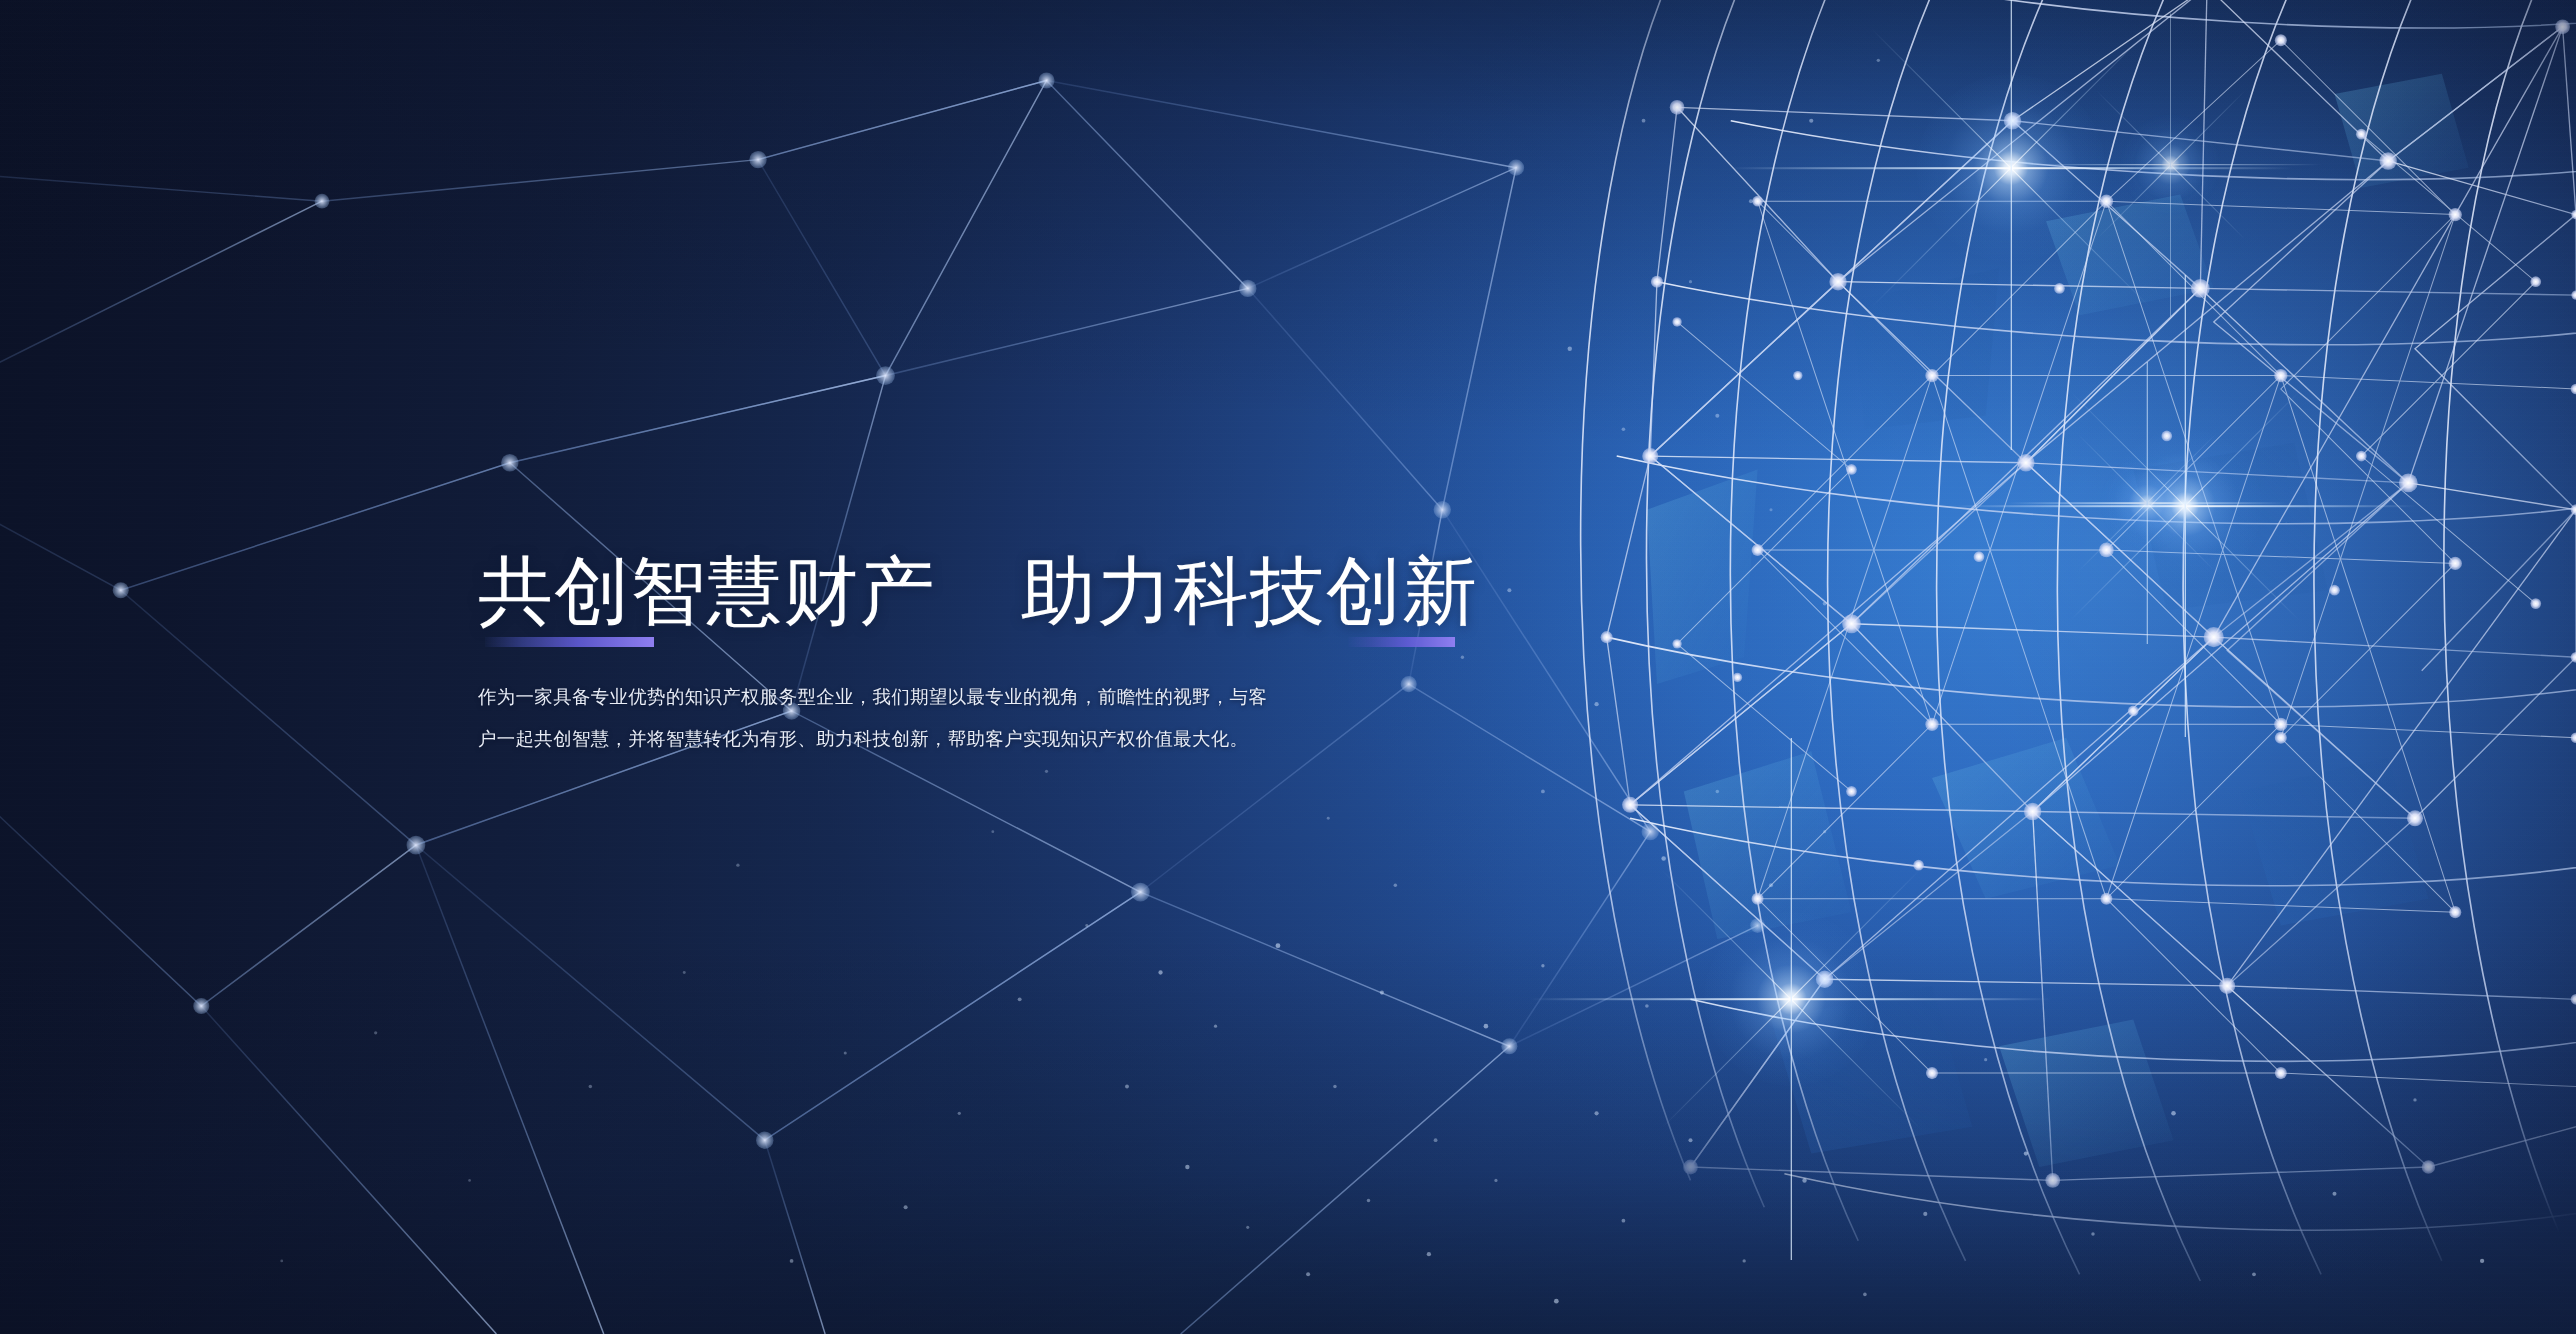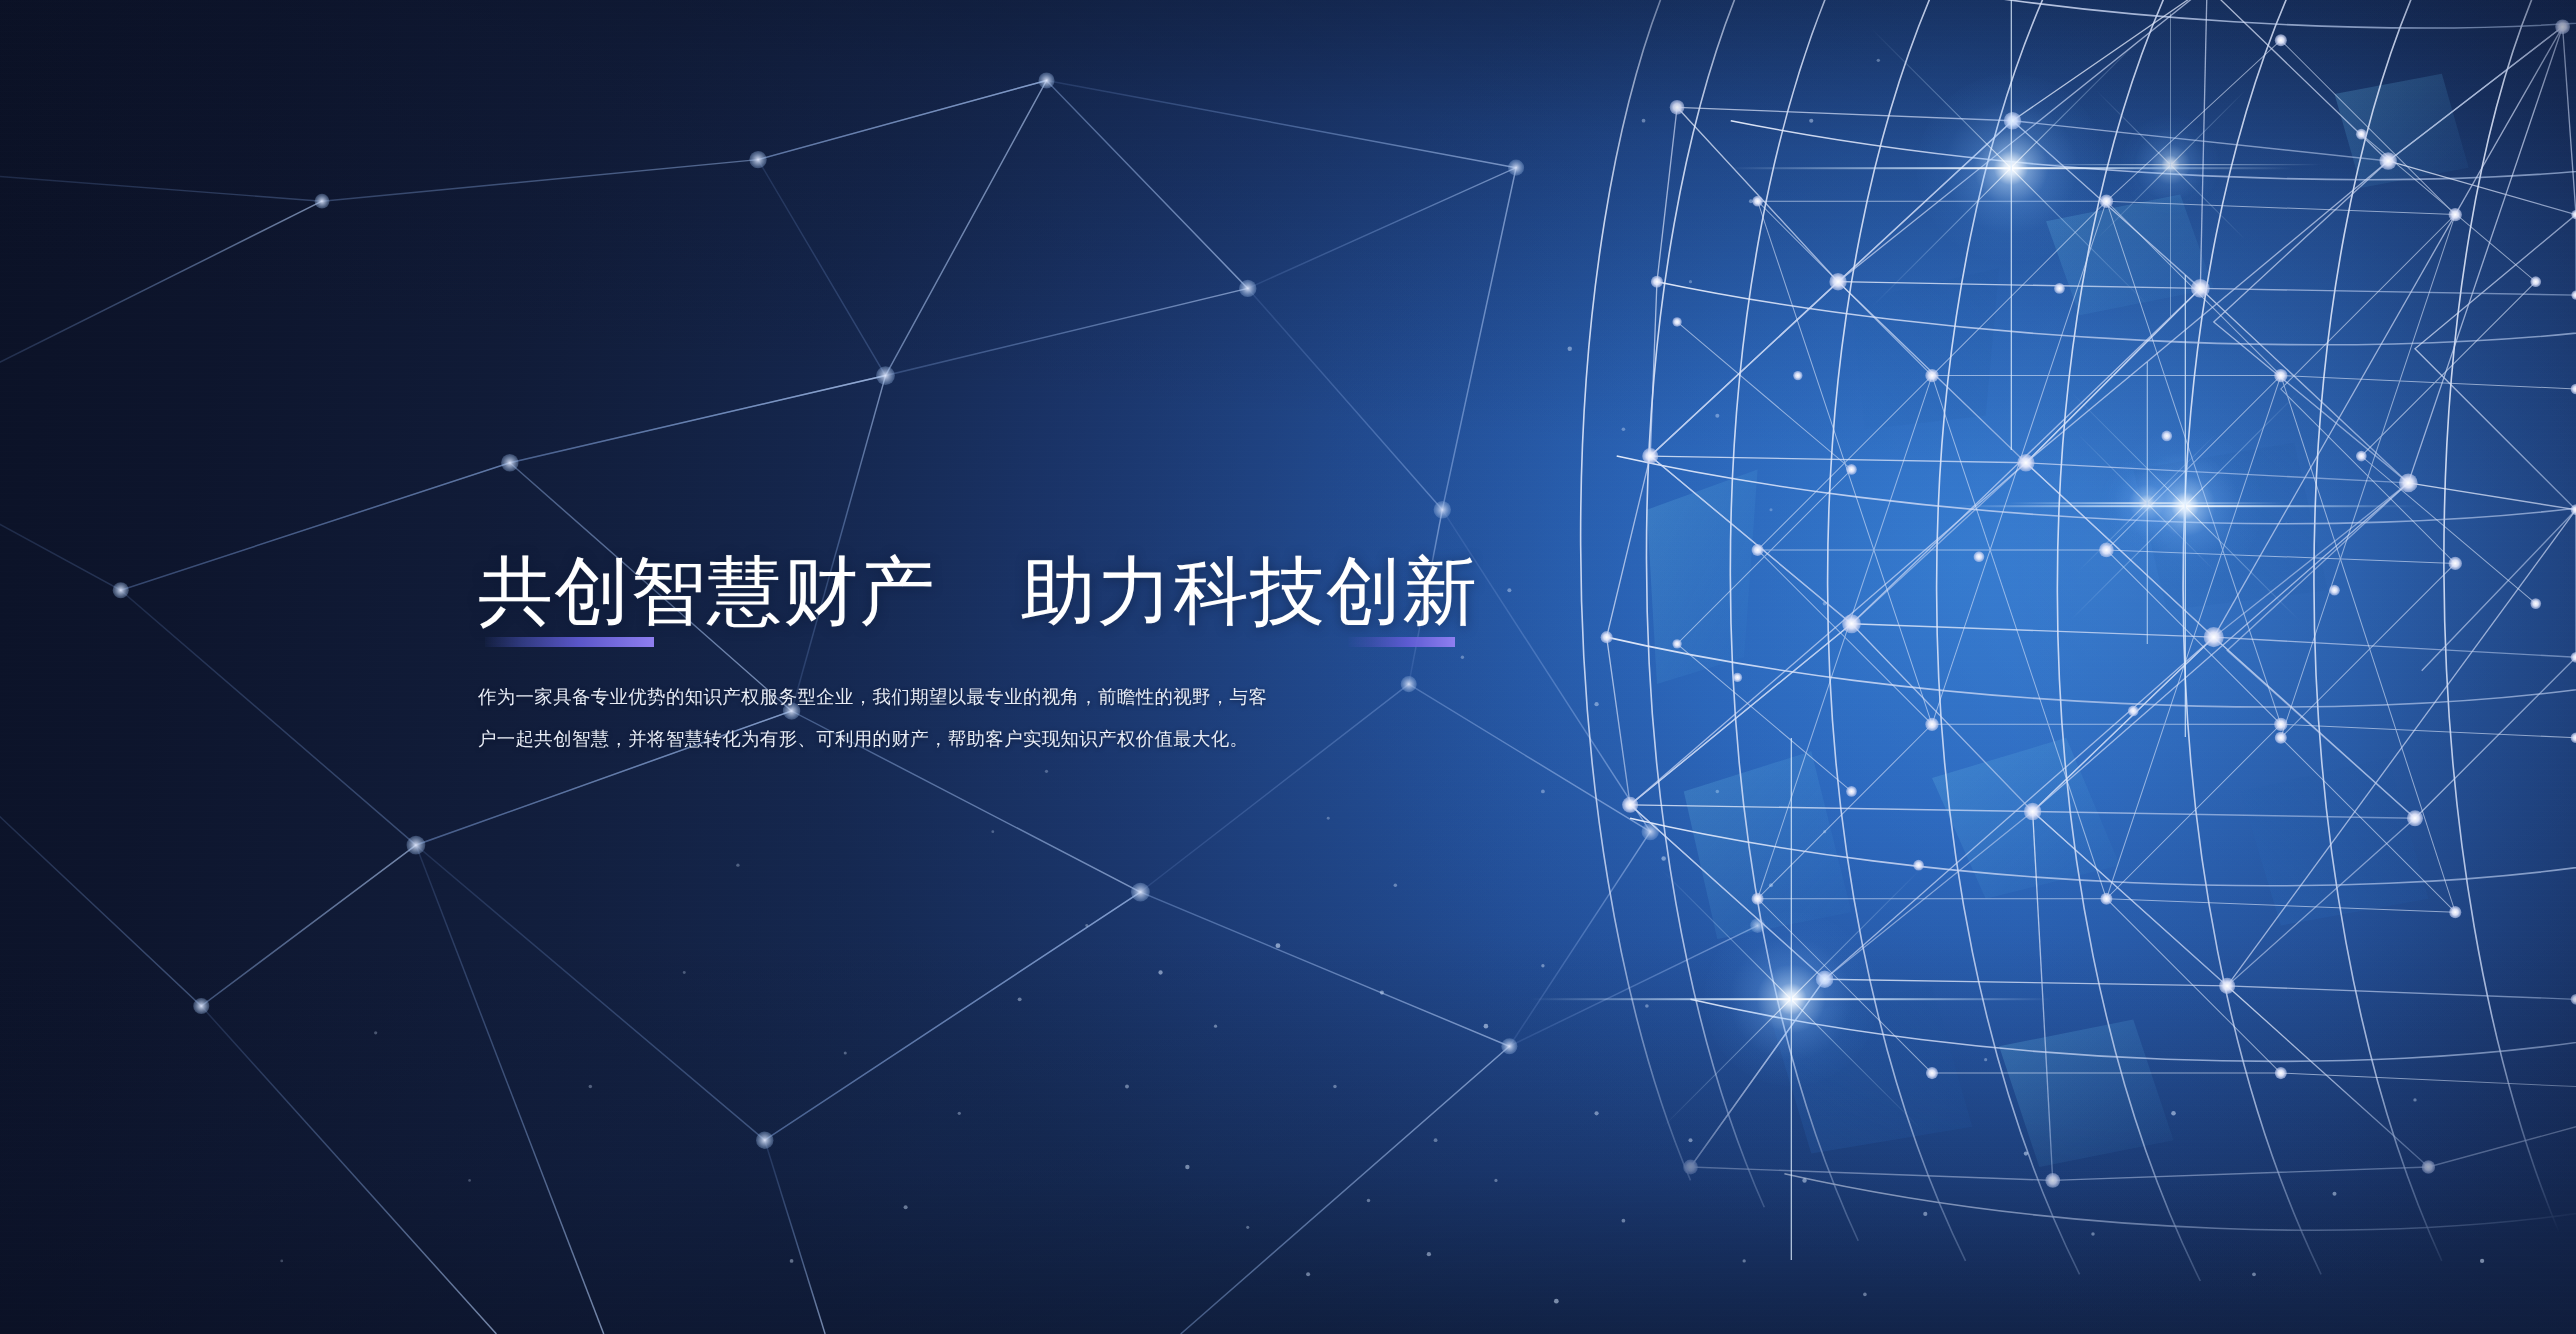--- a/index.html
+++ b/index.html
@@ -510,17 +510,17 @@
         <span>共创智慧财产</span>
         <span class="hl-bar b1"></span>
       </span>
       <span class="hl-gap"></span>
       <span class="hl-word">
         <span>助力科技创新</span>
         <span class="hl-bar b2"></span>
       </span>
     </div>
 
-    <p class="body-copy">作为一家具备专业优势的知识产权服务型企业，我们期望以最专业的视角，前瞻性的视野，与客户一起共创智慧，并将智慧转化为有形、可利用的财产，帮助客户实现知识产权价值最大化。</p>
+    <p class="body-copy">作为一家具备专业优势的知识产权服务型企业，我们期望以最专业的视角，前瞻性的视野，与客户一起共创智慧，并将智慧转化为有形、助力科技创新，帮助客户实现知识产权价值最大化。</p>
   </div>
 
 </div>
 
 
 </body></html>

